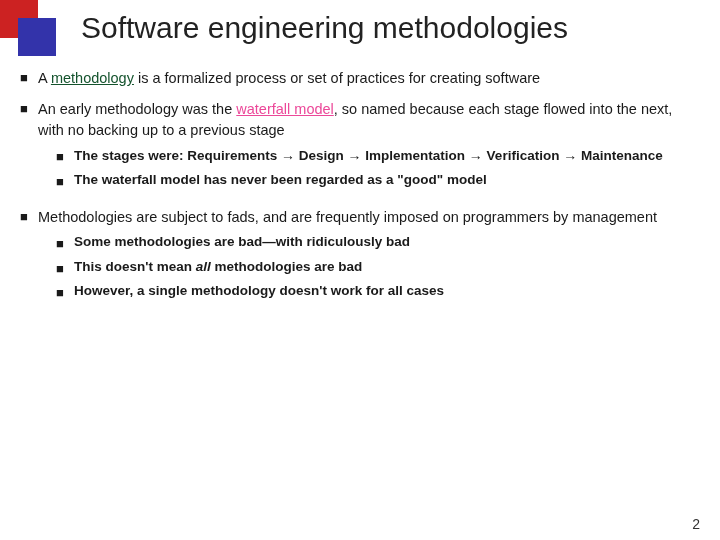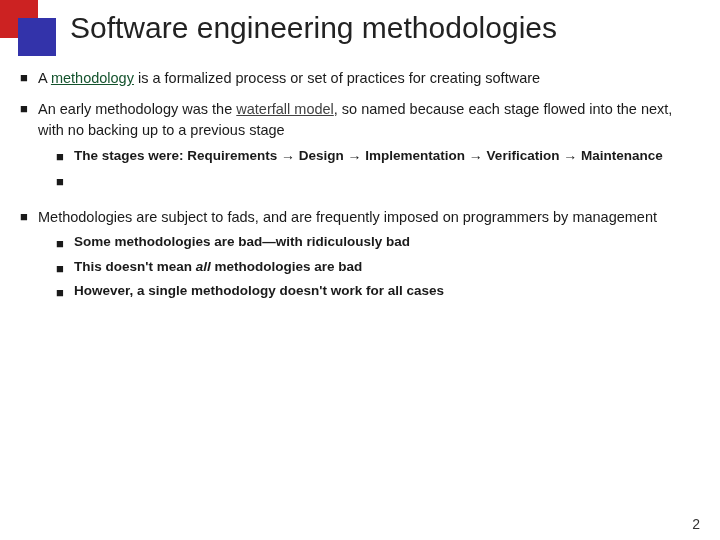--- a/index.html
+++ b/index.html
@@ -37,21 +37,21 @@
       left: 18px;
       width: 38px;
       height: 38px;
       background: #3333aa;
     }
 
     
     .page-title {
       position: absolute;
       top: 10px;
-      left: 70px;
+      left: 81px;
       right: 20px;
       font-size: 30px;
       font-weight: normal;
       color: #222222;
       line-height: 1.2;
     }
 
     
     .content {
       position: absolute;
@@ -111,21 +111,21 @@
       font-weight: bold;
     }
 
     
     .link-blue {
       color: #14532d;
       text-decoration: underline;
     }
 
     .link-orange {
-      color: #404040;
+      color: #ec4899;
       text-decoration: underline;
     }
 
     
     .arrow {
       font-size: 14px;
     }
 
     
     .bullet-large {
@@ -173,20 +173,23 @@
       
       <div class="sub-bullets">
         <div class="sub-bullet-item">
           <div class="sub-bullet-dot">■</div>
           <div class="sub-bullet-text">
             The stages were: Requirements <span class="arrow">→</span> Design <span class="arrow">→</span> Implementation <span class="arrow">→</span> Verification <span class="arrow">→</span> Maintenance
           </div>
         </div>
         <div class="sub-bullet-item">
           <div class="sub-bullet-dot">■</div>
+          <div class="sub-bullet-text">
+            The waterfall model has never been regarded as a "good" model
+          </div>
         </div>
       </div>
     </div>
   </div>
 
   <div class="bullet-item">
     <div class="bullet-dot">■</div>
     <div class="bullet-text bullet-large">
       Methodologies are subject to fads, and are frequently imposed on programmers by management
 

